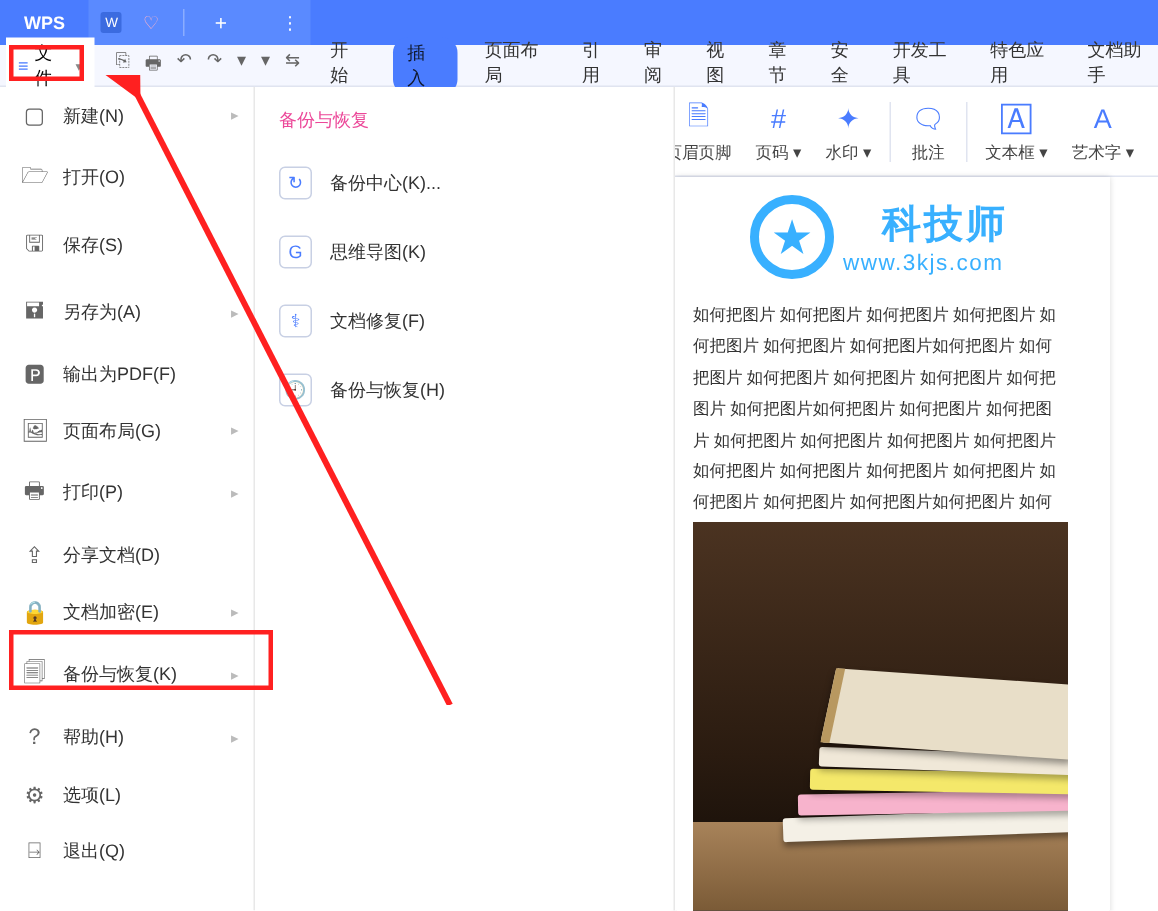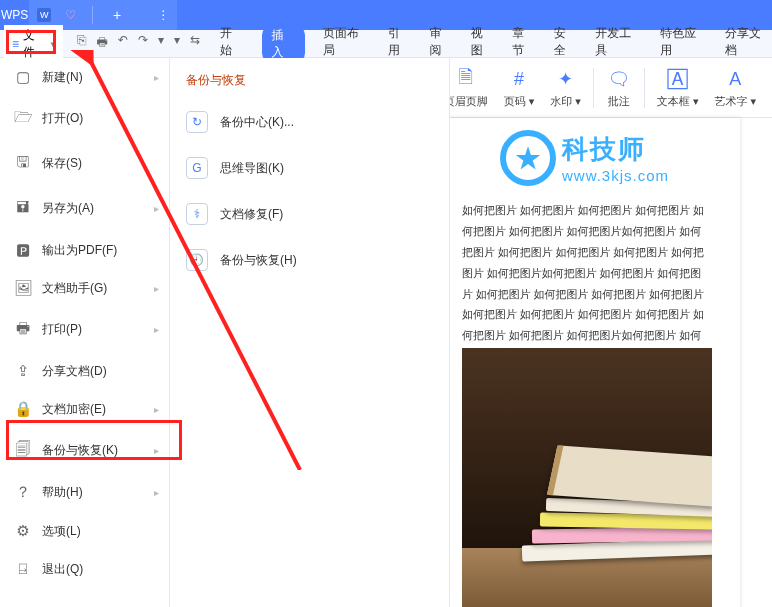--- a/index.html
+++ b/index.html
@@ -1,64 +1,64 @@
 <!DOCTYPE html>
 <html><head>
 <meta charset="utf-8">
 <style>
   * { margin: 0; padding: 0; box-sizing: border-box; font-family: "Microsoft YaHei", sans-serif; }
   body { width: 772px; height: 607px; overflow: hidden; background: #fff; position: relative; }
 
   
   .title-bar { height: 30px; background: #4a7cff; display: flex; align-items: center; color: #fff; font-size: 12px; }
-  .title-bar .logo { padding: 0 1px; font-weight: normal; }
+  .title-bar .logo { padding: 0 16px; font-weight: bold; }
   .tab { display: flex; align-items: center; gap: 6px; padding: 0 8px; }
   .tab.doc { background: #5a8aff; height: 30px; }
   .tab .doc-icon { width: 14px; height: 14px; background: #3b6be0; border-radius: 2px; display: flex; align-items: center; justify-content: center; font-size: 9px; }
   .tab .heart { color: #ffb3c6; margin-left: 8px; }
   .tab .add { margin-left: 14px; font-size: 14px; color: #fff; }
   .tab .dots { margin-left: 30px; color: #fff; }
 
   
   .ribbon { height: 28px; background: #f5f7ff; border-bottom: 1px solid #e0e4f0; display: flex; align-items: center; font-size: 12px; }
   .ribbon .file-btn { display: flex; align-items: center; gap: 4px; padding: 2px 8px; margin: 2px 4px; background: #fff; }
   .ribbon .ham { color: #4a7cff; }
   .ribbon .qat { display: flex; gap: 10px; padding: 0 10px; color: #666; }
   .ribbon .qat span { cursor: pointer; }
   .ribbon .tabs { display: flex; gap: 18px; margin-left: 10px; color: #333; }
-  .ribbon .tabs .active { background: #4a7cff; color: #ffffff; padding: 2px 10px; border-radius: 10px; }
+  .ribbon .tabs .active { background: #4a7cff; color: #0f172a; padding: 2px 10px; border-radius: 10px; }
 
   
   .toolbar2 { height: 60px; background: #fff; border-bottom: 1px solid #e0e4f0; display: flex; align-items: center; justify-content: flex-end; padding: 0 8px; }
   .tool-group { display: flex; flex-direction: column; align-items: center; gap: 2px; margin: 0 8px; font-size: 11px; color: #444; }
   .tool-group .ico { width: 26px; height: 26px; display: flex; align-items: center; justify-content: center; color: #4a7cff; font-size: 18px; }
   .tool-group.wide { flex-direction: column; }
   .tool-row { display: flex; gap: 8px; font-size: 11px; color: #555; align-items: center; }
   .tool-row .micon { color: #4a7cff; font-size: 14px; }
   .vdiv { width: 1px; height: 40px; background: #e0e4f0; margin: 0 4px; }
 
   
   .file-menu { position: absolute; top: 58px; left: 0; width: 170px; height: calc(100% - 58px); background: #fff; border-right: 1px solid #e8e8e8; z-index: 5; }
   .file-menu .item { display: flex; align-items: center; gap: 10px; padding: 10px 14px; font-size: 12px; color: #333; position: relative; cursor: pointer; }
   .file-menu .item .chev { position: absolute; right: 10px; color: #bbb; font-size: 10px; }
   .file-menu .item .mi { width: 18px; text-align: center; color: #666; font-size: 15px; }
 
   
   .sub-panel { position: absolute; top: 58px; left: 170px; width: 280px; height: calc(100% - 58px); background: #fff; border-right: 1px solid #e8e8e8; z-index: 5; padding: 14px 0; }
-  .sub-panel .sub-title { font-size: 12px; color: #c2410c; padding: 0 16px 10px; }
+  .sub-panel .sub-title { font-size: 12px; color: #ec4899; padding: 0 16px 10px; }
   .sub-panel .sub-item { display: flex; align-items: center; gap: 12px; padding: 12px 16px; font-size: 12px; color: #333; cursor: pointer; }
   .sub-panel .sub-item .si { width: 22px; height: 22px; border: 1px solid #c8d0e4; border-radius: 4px; display: flex; align-items: center; justify-content: center; color: #4a7cff; font-size: 12px; }
 
   
   .doc-area { position: absolute; top: 118px; left: 450px; right: 4px; bottom: 0; background: #fff; }
   .doc-page { position: absolute; top: 0; left: 0; right: 28px; height: 540px; background: #fff; box-shadow: 0 0 4px rgba(0,0,0,.15); padding: 12px; }
   .watermark { position: absolute; top: 0; right: 0; width: 240px; height: 80px; display: flex; align-items: center; gap: 6px; }
   .watermark .star { width: 56px; height: 56px; border: 6px solid #38b0ff; border-radius: 50%; display: flex; align-items: center; justify-content: center; color: #38b0ff; font-size: 28px; font-weight: bold; }
   .watermark .wt { color: #38b0ff; }
-  .watermark .wt .big { font-size: 26px; font-weight: bold; letter-spacing: 2px; }
+  .watermark .wt .big { font-size: 26px; font-weight: bold; letter-spacing: 2px; margin-left: 26px; }
   .watermark .wt .small { font-size: 15px; letter-spacing: 1px; }
   .body-text { position: absolute; top: 82px; left: 12px; right: 28px; font-size: 11px; color: #333; line-height: 1.9; word-break: break-all; font-family: SimSun, serif; }
   .photo { position: absolute; top: 230px; left: 12px; right: 28px; height: 260px; background: linear-gradient(#3a2a1a, #1a1208); overflow: hidden; }
   .wall { position: absolute; inset: 0; background: linear-gradient(180deg,#4b3321 0%, #2a1b10 60%, #0f0a06 100%); }
   .desk { position: absolute; bottom: 0; left: 0; right: 0; height: 60px; background: linear-gradient(#a8835a,#7a5a36); }
   .book { position: absolute; border-radius: 2px; }
   .b1 { bottom: 50px; left: 60px; width: 200px; height: 16px; background: #f4f0e6; transform: rotate(-2deg); box-shadow: 0 3px 4px rgba(0,0,0,.4); }
   .b2 { bottom: 66px; left: 70px; width: 190px; height: 14px; background: #f7b3cc; transform: rotate(-1deg); box-shadow: 0 3px 4px rgba(0,0,0,.3); }
   .b3 { bottom: 80px; left: 78px; width: 180px; height: 14px; background: #f4e86a; transform: rotate(1deg); box-shadow: 0 3px 4px rgba(0,0,0,.3); }
   .b4 { bottom: 94px; left: 84px; width: 175px; height: 13px; background: #f0e8d8; transform: rotate(2deg); box-shadow: 0 3px 4px rgba(0,0,0,.3); }
@@ -104,21 +104,21 @@
     <span>开始</span>
     <span class="active">插入</span>
     <span>页面布局</span>
     <span>引用</span>
     <span>审阅</span>
     <span>视图</span>
     <span>章节</span>
     <span>安全</span>
     <span>开发工具</span>
     <span>特色应用</span>
-    <span>分享文档</span>
+    <span>文档助手</span>
   </div>
 </div>
 
 <div class="toolbar2">
   <div class="tool-group wide">
     <div class="tool-row">
         <span class="micon">☷</span>
         <span>思维导图</span>
         <span style="font-size:9px;">▾</span>
       </div>
@@ -175,21 +175,21 @@
       <span class="mi">🖬</span>
       <span>另存为(A)</span>
       <span class="chev">▸</span>
     </div>
   <div class="item">
       <span class="mi">🅿</span>
       <span>输出为PDF(F)</span>
     </div>
   <div class="item">
       <span class="mi">🖼</span>
-      <span>文档助手(G)</span>
+      <span>页面布局(G)</span>
       <span class="chev">▸</span>
     </div>
   <div class="item">
       <span class="mi">🖶</span>
       <span>打印(P)</span>
       <span class="chev">▸</span>
     </div>
   <div class="item">
       <span class="mi">⇪</span>
       <span>分享文档(D)</span>

